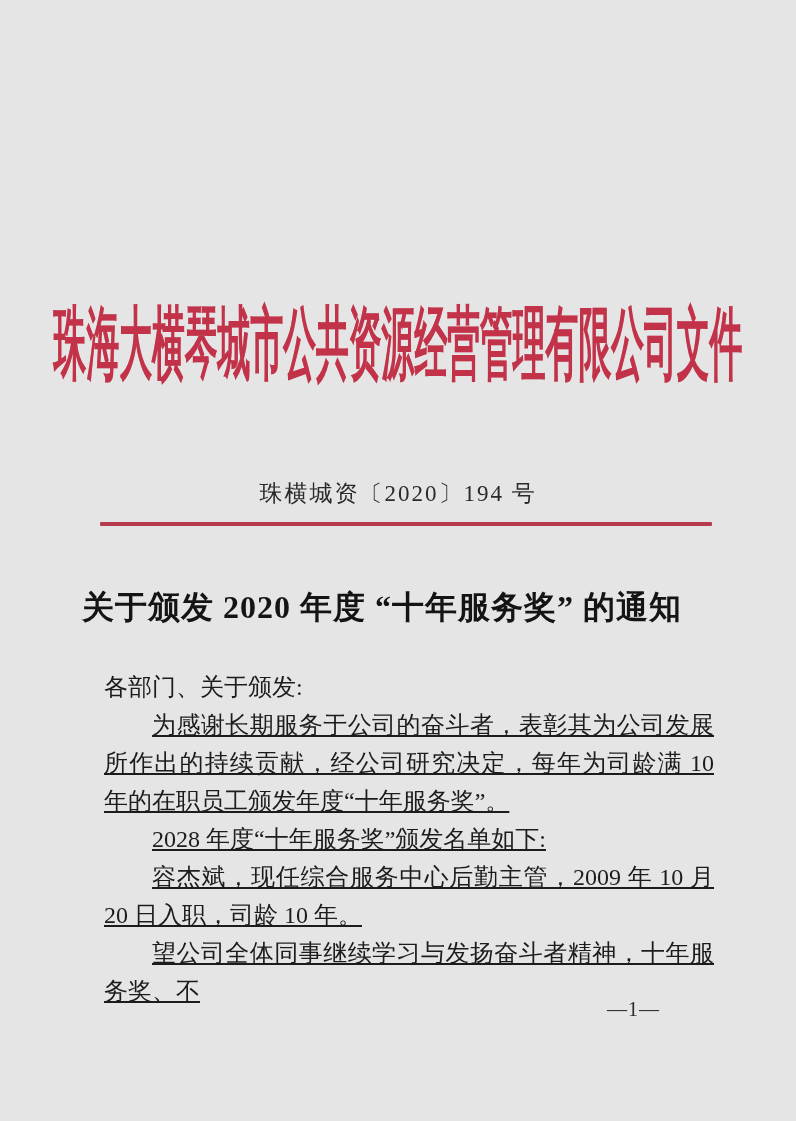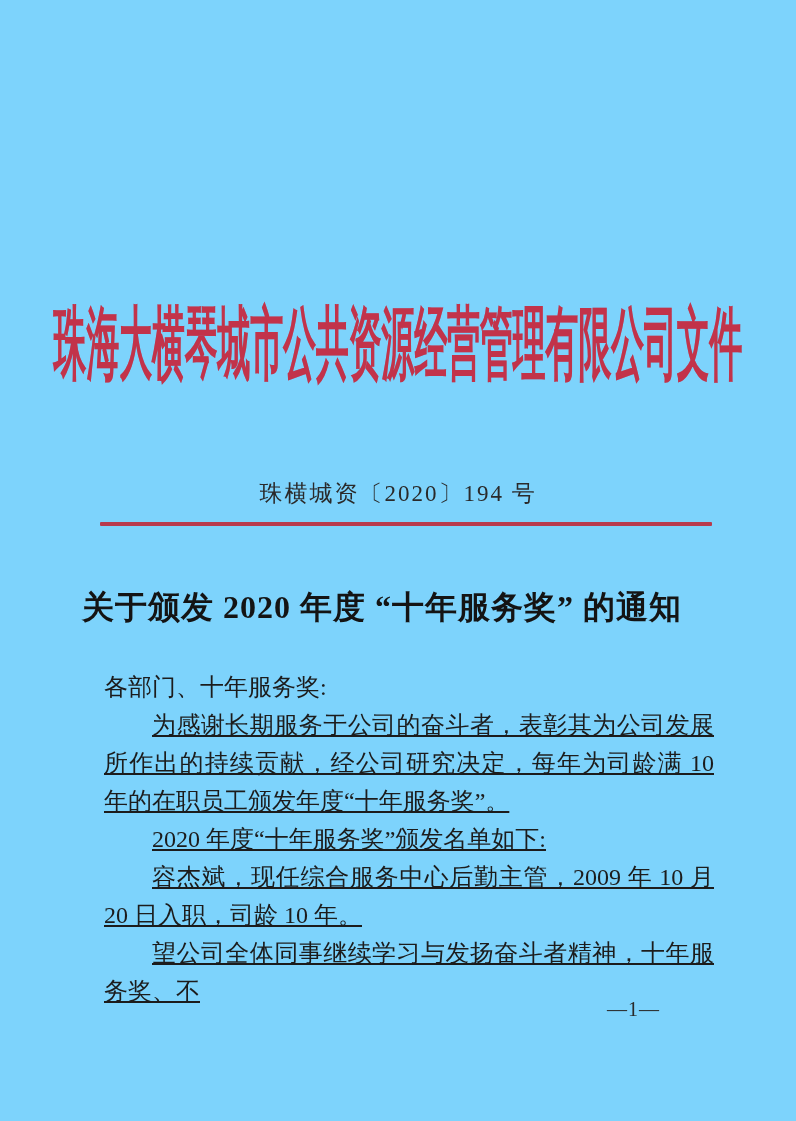--- a/index.html
+++ b/index.html
@@ -4,21 +4,21 @@
 <style>
   html, body {
     margin: 0;
     padding: 0;
     background: #ffffff;
   }
   .page {
     position: relative;
     width: 796px;
     height: 1121px;
-    background: #7dd3fc;
+    background: #e5e5e5;
     overflow: hidden;
     font-family: "Liberation Serif", "DejaVu Serif", serif;
   }
   
   .org-title-wrap {
     position: absolute;
     top: 299px;
     left: 0;
     width: 796px;
     height: 92px;
@@ -108,22 +108,22 @@
     <span class="org-title">珠海大横琴城市公共资源经营管理有限公司文件</span>
   </div>
 
   <div class="doc-number">珠横城资〔2020〕194 号</div>
 
   <div class="red-line"></div>
 
   <h1 class="doc-title">关于颁发 2020 年度 “十年服务奖” 的通知</h1>
 
   <div class="body-block">
-    <p>各部门、十年服务奖:</p>
+    <p>各部门、关于颁发:</p>
     <p class="indent">为感谢长期服务于公司的奋斗者，表彰其为公司发展所作出的持续贡献，经公司研究决定，每年为司龄满 10 年的在职员工颁发年度“十年服务奖”。</p>
-    <p class="indent">2020 年度“十年服务奖”颁发名单如下:</p>
+    <p class="indent">2028 年度“十年服务奖”颁发名单如下:</p>
     <p class="indent">容杰斌，现任综合服务中心后勤主管，2009 年 10 月 20 日入职，司龄 10 年。</p>
     <p class="indent">望公司全体同事继续学习与发扬奋斗者精神，十年服务奖、不</p>
   </div>
 
   <div class="page-number">—1—</div>
 
 </div>
 
 </body></html>

